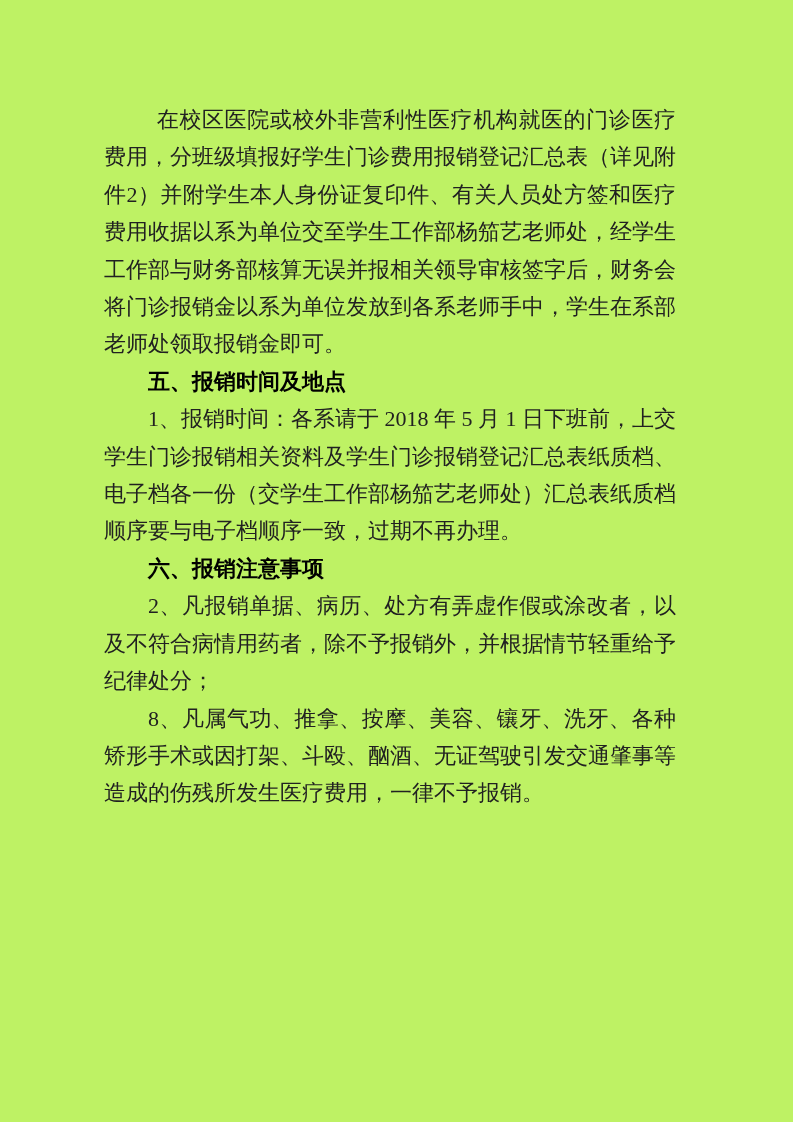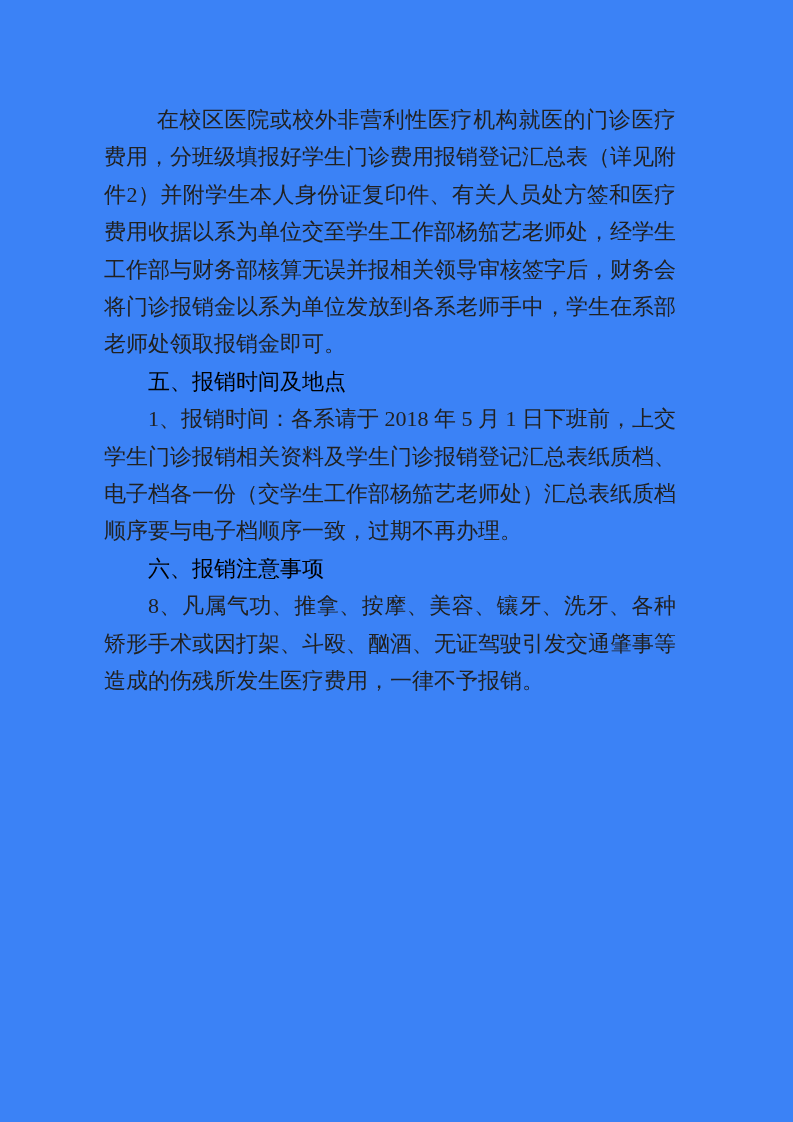--- a/index.html
+++ b/index.html
@@ -4,21 +4,21 @@
 <style>
   html, body {
     margin: 0;
     padding: 0;
     background: #ffffff;
   }
   .page {
     position: relative;
     width: 793px;
     height: 1122px;
-    background: #3b82f6;
+    background: #bef264;
     overflow: hidden;
     font-family: "Liberation Serif", "DejaVu Serif", serif;
   }
   .doc-body {
     position: absolute;
     left: 104px;
     top: 101px;
     width: 572px;
     color: #212121;
     font-size: 22px;
@@ -29,29 +29,30 @@
   .doc-body p {
     margin: 0;
     padding: 0;
     text-indent: 2em;
     word-break: break-all;
   }
   .doc-body p.body-para:first-child {
     text-indent: 2.4em;
   }
   .doc-body p.heading {
-    font-weight: 400;
+    font-weight: 700;
     color: #000000;
     text-align: center;
   }
 </style>
 </head>
 <body>
 
 <div class="page">
   <div class="doc-body">
       <p class="body-para">在校区医院或校外非营利性医疗机构就医的门诊医疗费用，分班级填报好学生门诊费用报销登记汇总表（详见附件2）并附学生本人身份证复印件、有关人员处方签和医疗费用收据以系为单位交至学生工作部杨笳艺老师处，经学生工作部与财务部核算无误并报相关领导审核签字后，财务会将门诊报销金以系为单位发放到各系老师手中，学生在系部老师处领取报销金即可。</p>
       <p class="heading">五、报销时间及地点</p>
       <p class="body-para">1、报销时间：各系请于 2018 年 5 月 1 日下班前，上交学生门诊报销相关资料及学生门诊报销登记汇总表纸质档、电子档各一份（交学生工作部杨笳艺老师处）汇总表纸质档顺序要与电子档顺序一致，过期不再办理。</p>
       <p class="heading">六、报销注意事项</p>
+      <p class="body-para">2、凡报销单据、病历、处方有弄虚作假或涂改者，以及不符合病情用药者，除不予报销外，并根据情节轻重给予纪律处分；</p>
       <p class="body-para">8、凡属气功、推拿、按摩、美容、镶牙、洗牙、各种矫形手术或因打架、斗殴、酗酒、无证驾驶引发交通肇事等造成的伤残所发生医疗费用，一律不予报销。</p>
     </div>
 </div>
 
 </body></html>

